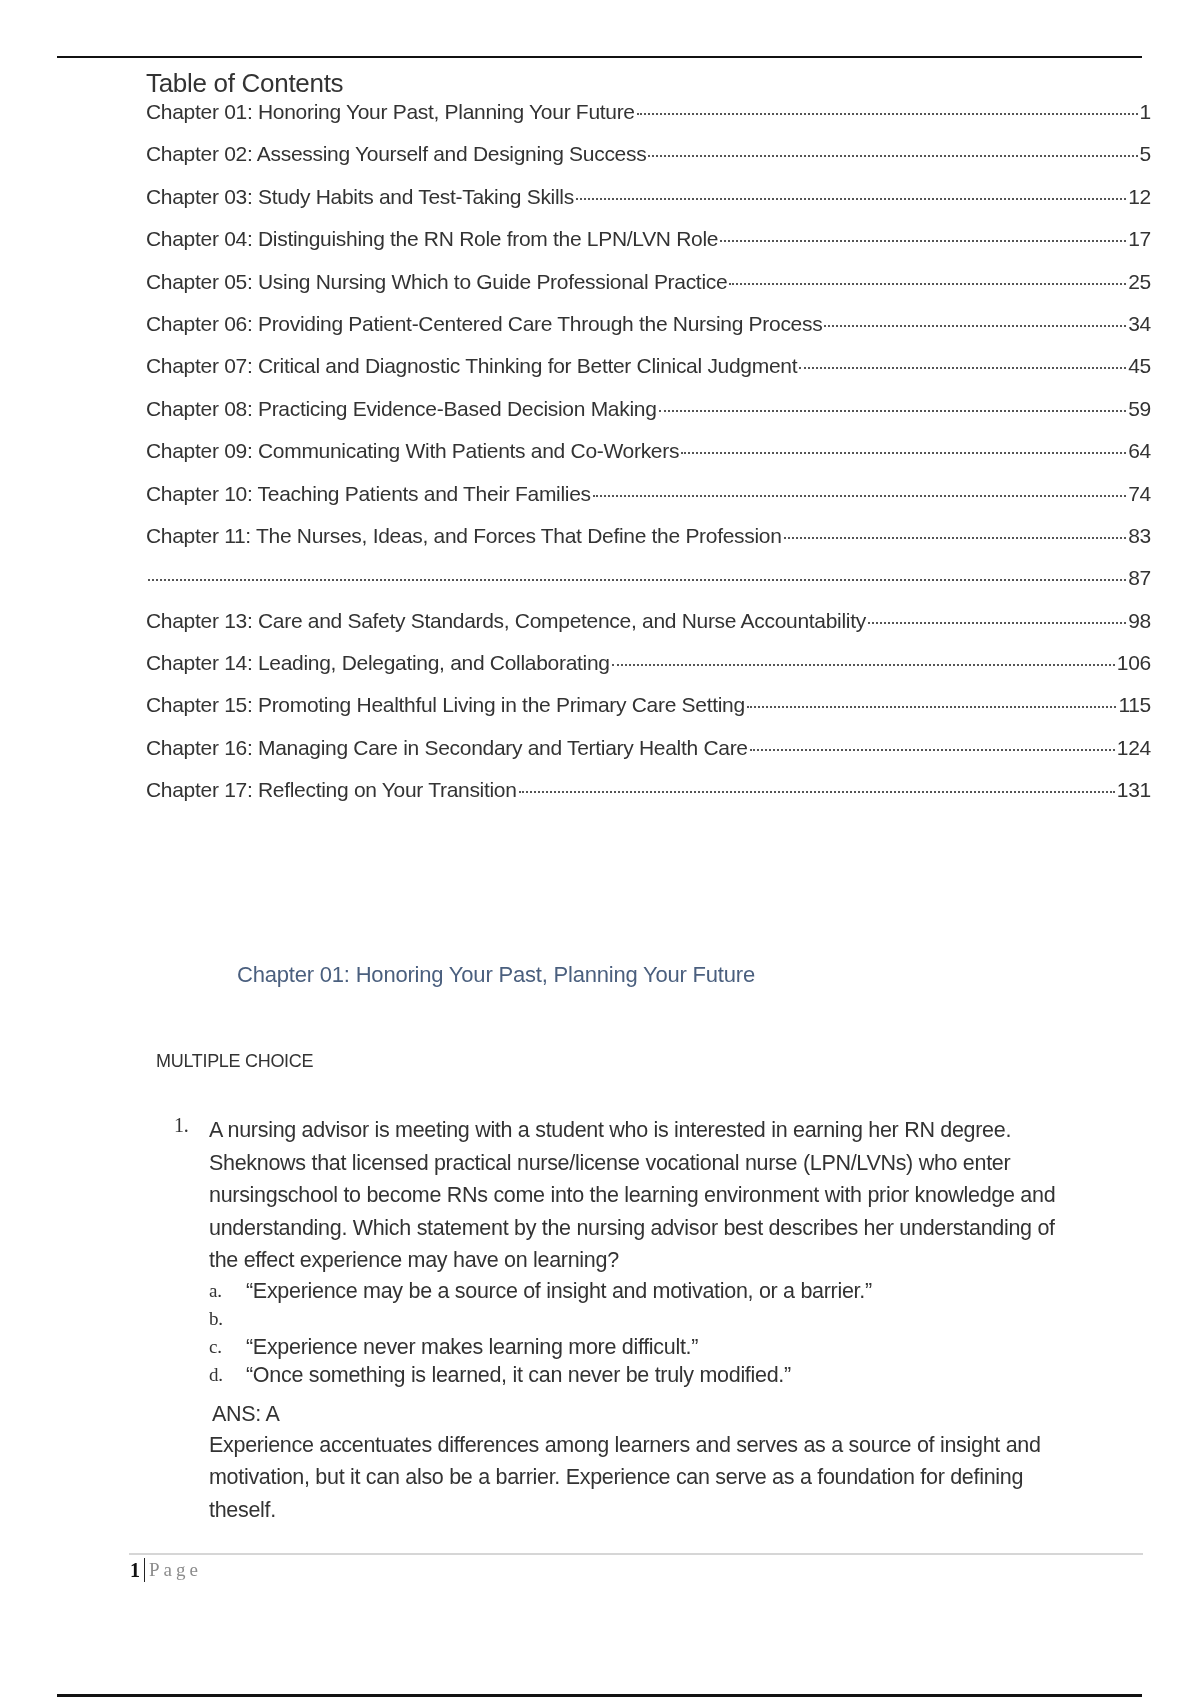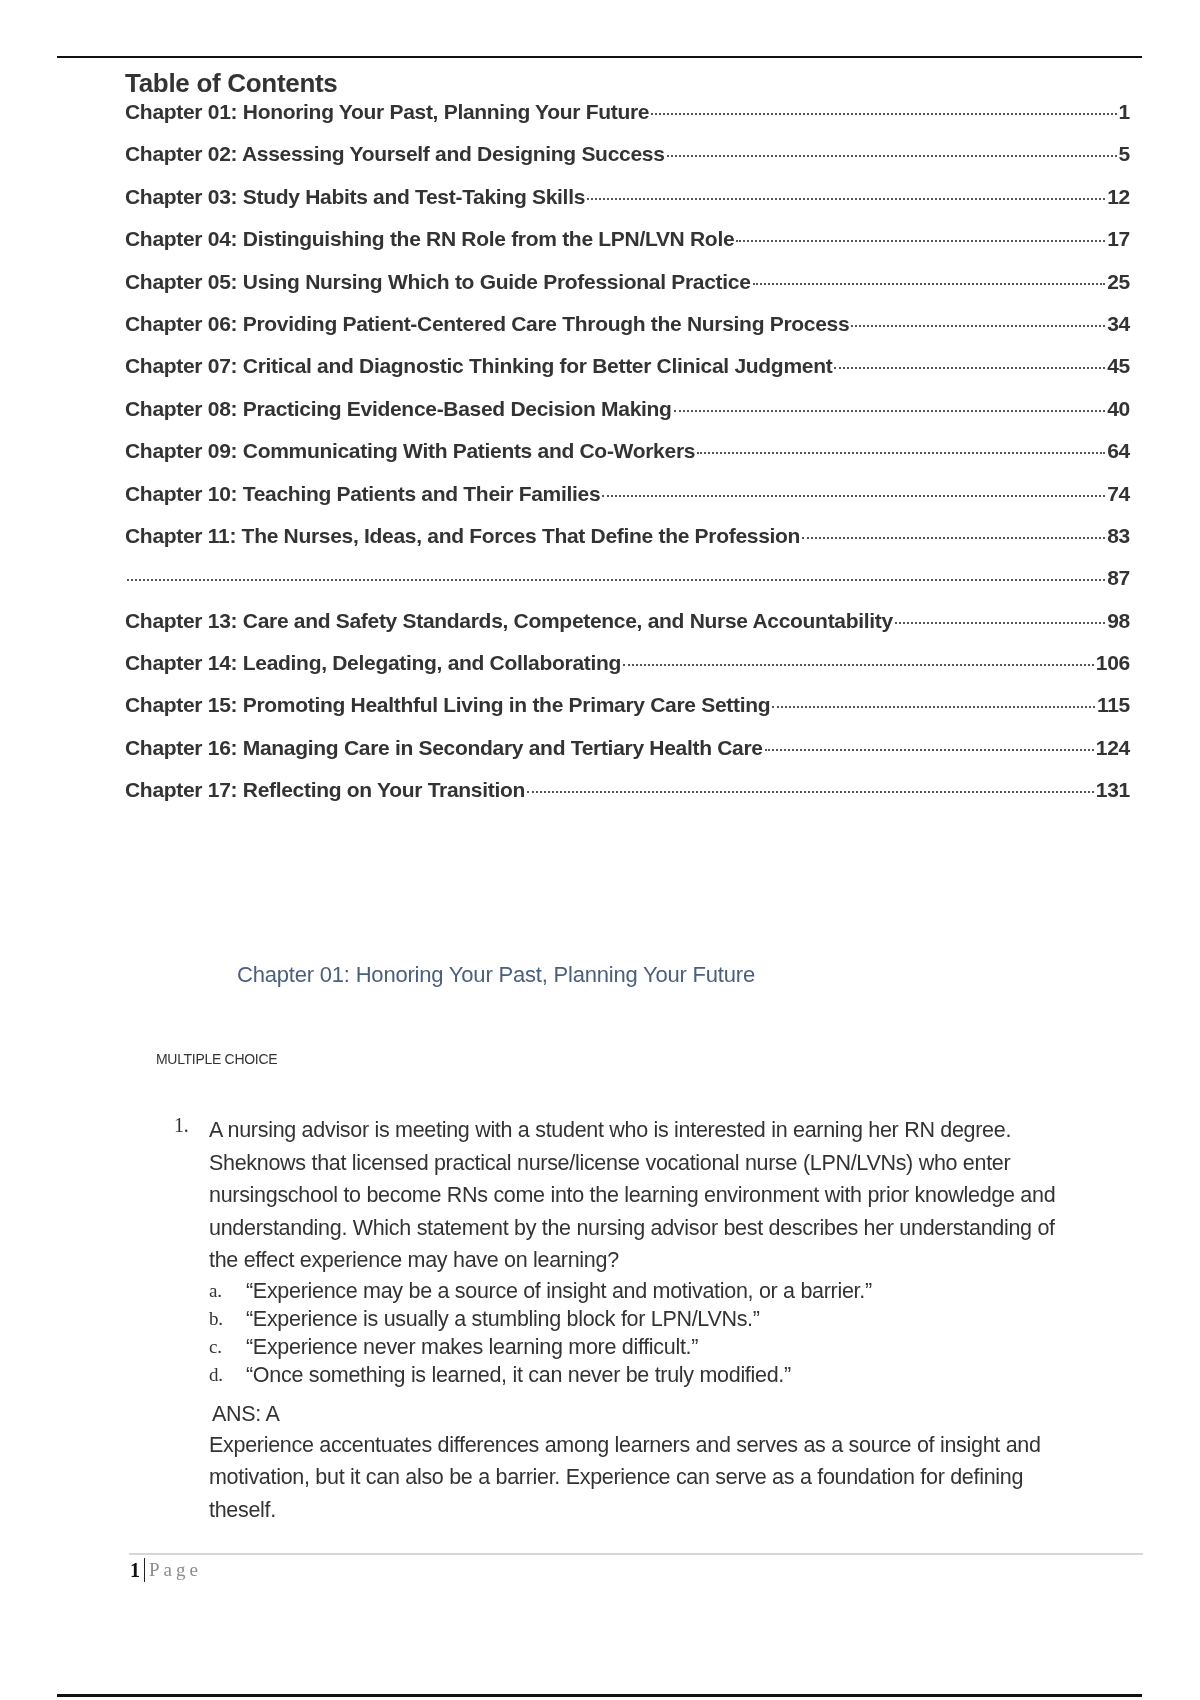--- a/index.html
+++ b/index.html
@@ -1,27 +1,27 @@
 <!DOCTYPE html>
 <html><head>
 <meta charset="utf-8">
 <style>
   html, body { margin: 0; padding: 0; background: #ffffff; }
   body { width: 1200px; height: 1700px; position: relative; overflow: hidden;
          font-family: "Liberation Sans", "DejaVu Sans", sans-serif; color: #222; }
   .rule-top { position: absolute; left: 57px; top: 56px; width: 1085px; height: 2px; background: #111; }
   .rule-bottom { position: absolute; left: 57px; top: 1694px; width: 1085px; height: 3px; background: #111; }
-  .toc { position: absolute; left: 125px; top: 66px; width: 1005px; font-weight: bold; }
+  .toc { position: absolute; left: 146px; top: 66px; width: 1005px; }
   .toc-title { font-size: 26px; color: #333; line-height: 34px; letter-spacing: -0.3px; }
   .toc-row { display: flex; align-items: baseline; height: 42.4px; font-size: 21px; color: #333; letter-spacing: -0.3px; }
   .toc-label { white-space: nowrap; }
   .toc-dots { flex: 1; border-bottom: 2px dotted #555; margin: 0 2px; transform: translateY(-4px); min-width: 10px; }
   .toc-page { white-space: nowrap; }
   .chapter-heading { position: absolute; left: 237px; top: 962px; font-size: 22px; color: #4a5f7e; letter-spacing: -0.2px; }
-  .section-heading { position: absolute; left: 156px; top: 1051px; font-size: 14px; color: #333; letter-spacing: -0.3px; }
+  .section-heading { position: absolute; left: 156px; top: 1051px; font-size: 18px; color: #333; letter-spacing: -0.3px; }
   .question { position: absolute; left: 174px; top: 1114px; width: 920px; font-size: 21.5px; color: #333; letter-spacing: -0.3px; }
   .q-line { display: flex; }
   .q-num { width: 35px; font-family: "Liberation Serif", serif; font-size: 20px; }
   .q-text { width: 870px; line-height: 32.5px; }
   .options { margin-left: 35px; margin-top: 0; }
   .option { display: flex; line-height: 28px; }
   .opt-letter { width: 37px; font-family: "Liberation Serif", serif; font-size: 19px; }
   .answer { margin-left: 38px; margin-top: 10px; line-height: 30px; }
   .rationale { margin-left: 35px; width: 880px; line-height: 32.5px; }
   .footer-rule { position: absolute; left: 129px; top: 1553px; width: 1014px; height: 2px; background: #d6d6d6; }
@@ -69,21 +69,21 @@
         <span class="toc-page">34</span>
       </div>
       <div class="toc-row">
         <span class="toc-label">Chapter 07: Critical and Diagnostic Thinking for Better Clinical Judgment</span>
         <span class="toc-dots"></span>
         <span class="toc-page">45</span>
       </div>
       <div class="toc-row">
         <span class="toc-label">Chapter 08: Practicing Evidence-Based Decision Making</span>
         <span class="toc-dots"></span>
-        <span class="toc-page">40</span>
+        <span class="toc-page">59</span>
       </div>
       <div class="toc-row">
         <span class="toc-label">Chapter 09: Communicating With Patients and Co-Workers</span>
         <span class="toc-dots"></span>
         <span class="toc-page">64</span>
       </div>
       <div class="toc-row">
         <span class="toc-label">Chapter 10: Teaching Patients and Their Families</span>
         <span class="toc-dots"></span>
         <span class="toc-page">74</span>
@@ -133,21 +133,20 @@
     <span class="q-num">1.</span>
     <span class="q-text">A nursing advisor is meeting with a student who is interested in earning her RN degree. Sheknows that licensed practical nurse/license vocational nurse (LPN/LVNs) who enter nursingschool to become RNs come into the learning environment with prior knowledge and understanding. Which statement by the nursing advisor best describes her understanding of the effect experience may have on learning?</span>
   </div>
   <div class="options" id="options">
       <div class="option">
         <span class="opt-letter">a.</span>
         <span class="opt-text">“Experience may be a source of insight and motivation, or a barrier.”</span>
       </div>
       <div class="option">
         <span class="opt-letter">b.</span>
-        <span class="opt-text">“Experience is usually a stumbling block for LPN/LVNs.”</span>
       </div>
       <div class="option">
         <span class="opt-letter">c.</span>
         <span class="opt-text">“Experience never makes learning more difficult.”</span>
       </div>
       <div class="option">
         <span class="opt-letter">d.</span>
         <span class="opt-text">“Once something is learned, it can never be truly modified.”</span>
       </div>
     </div>

